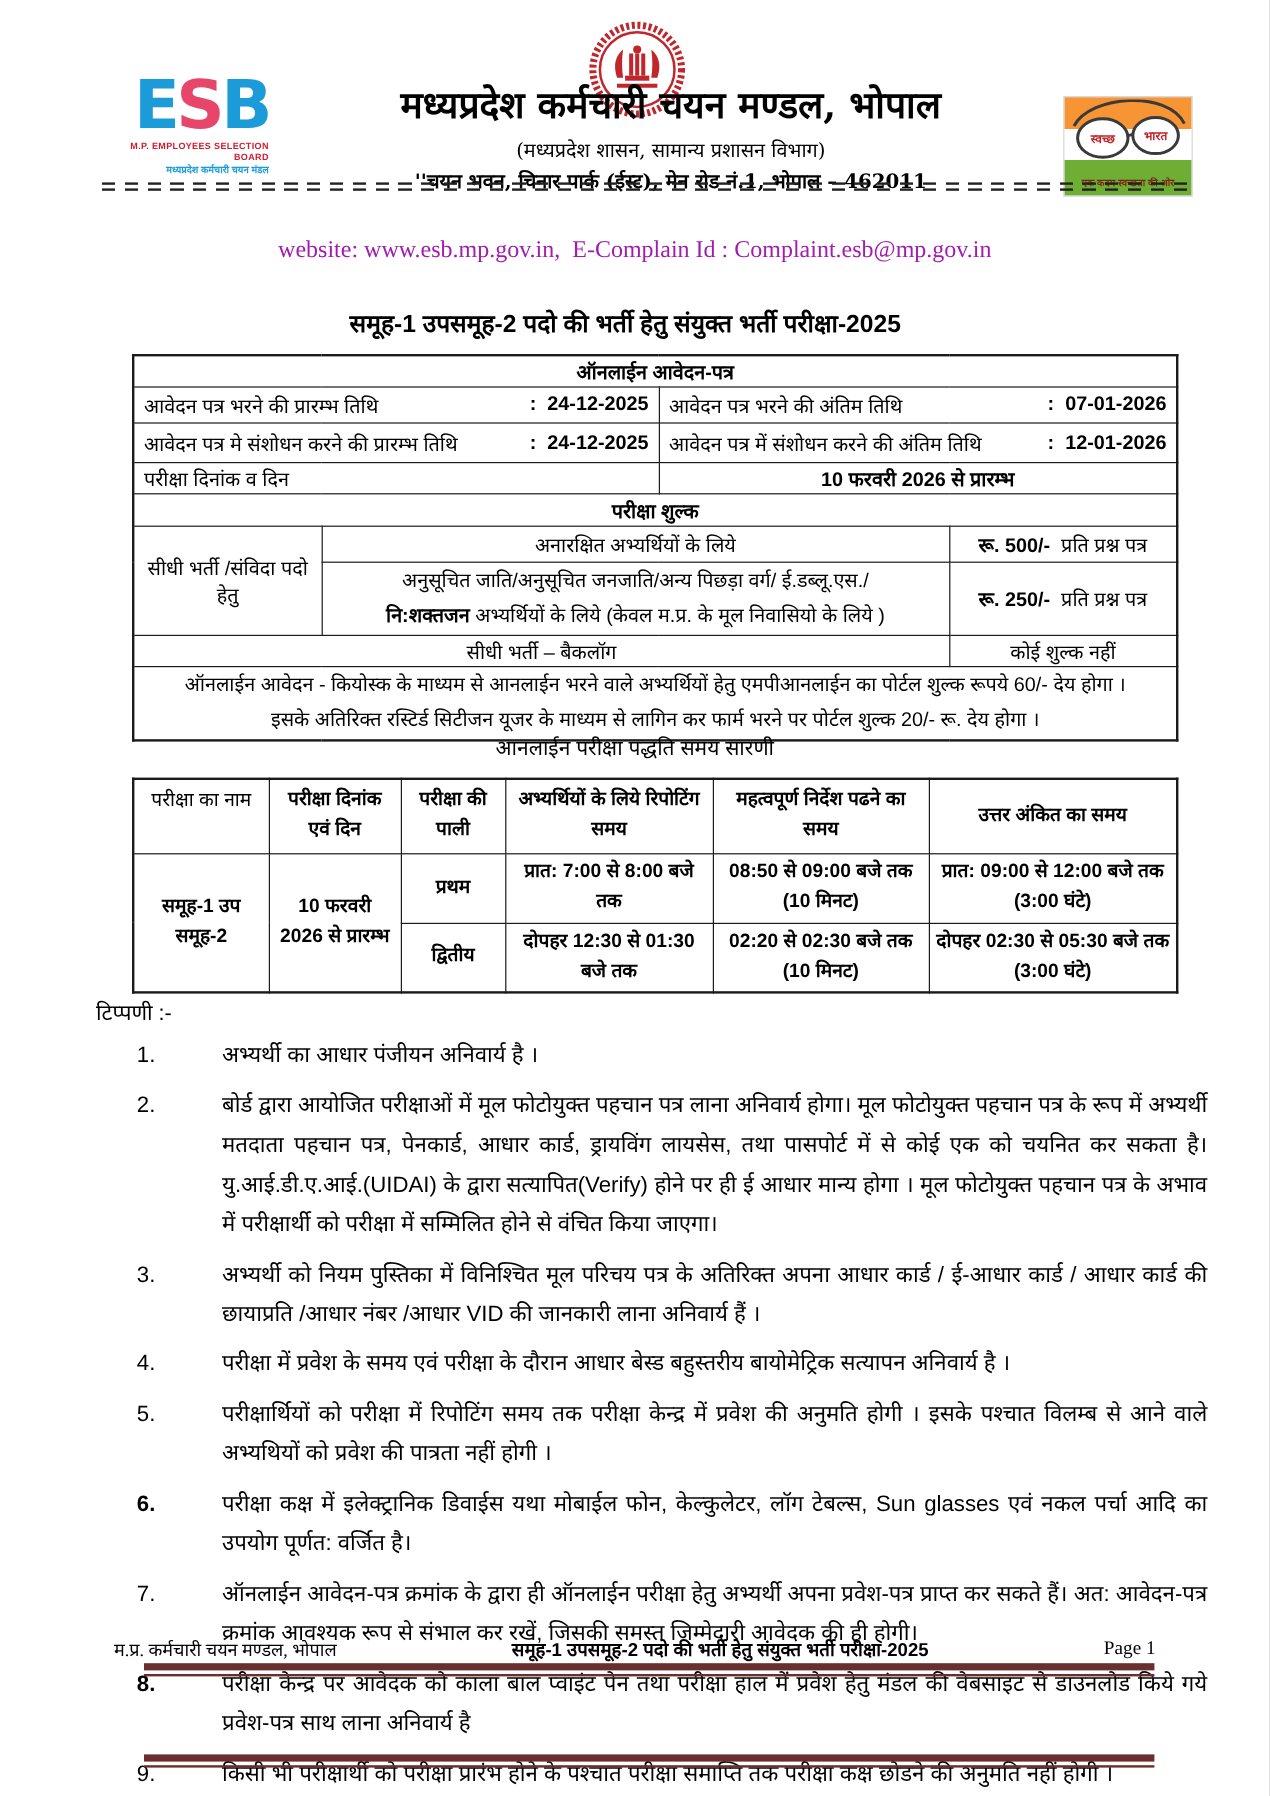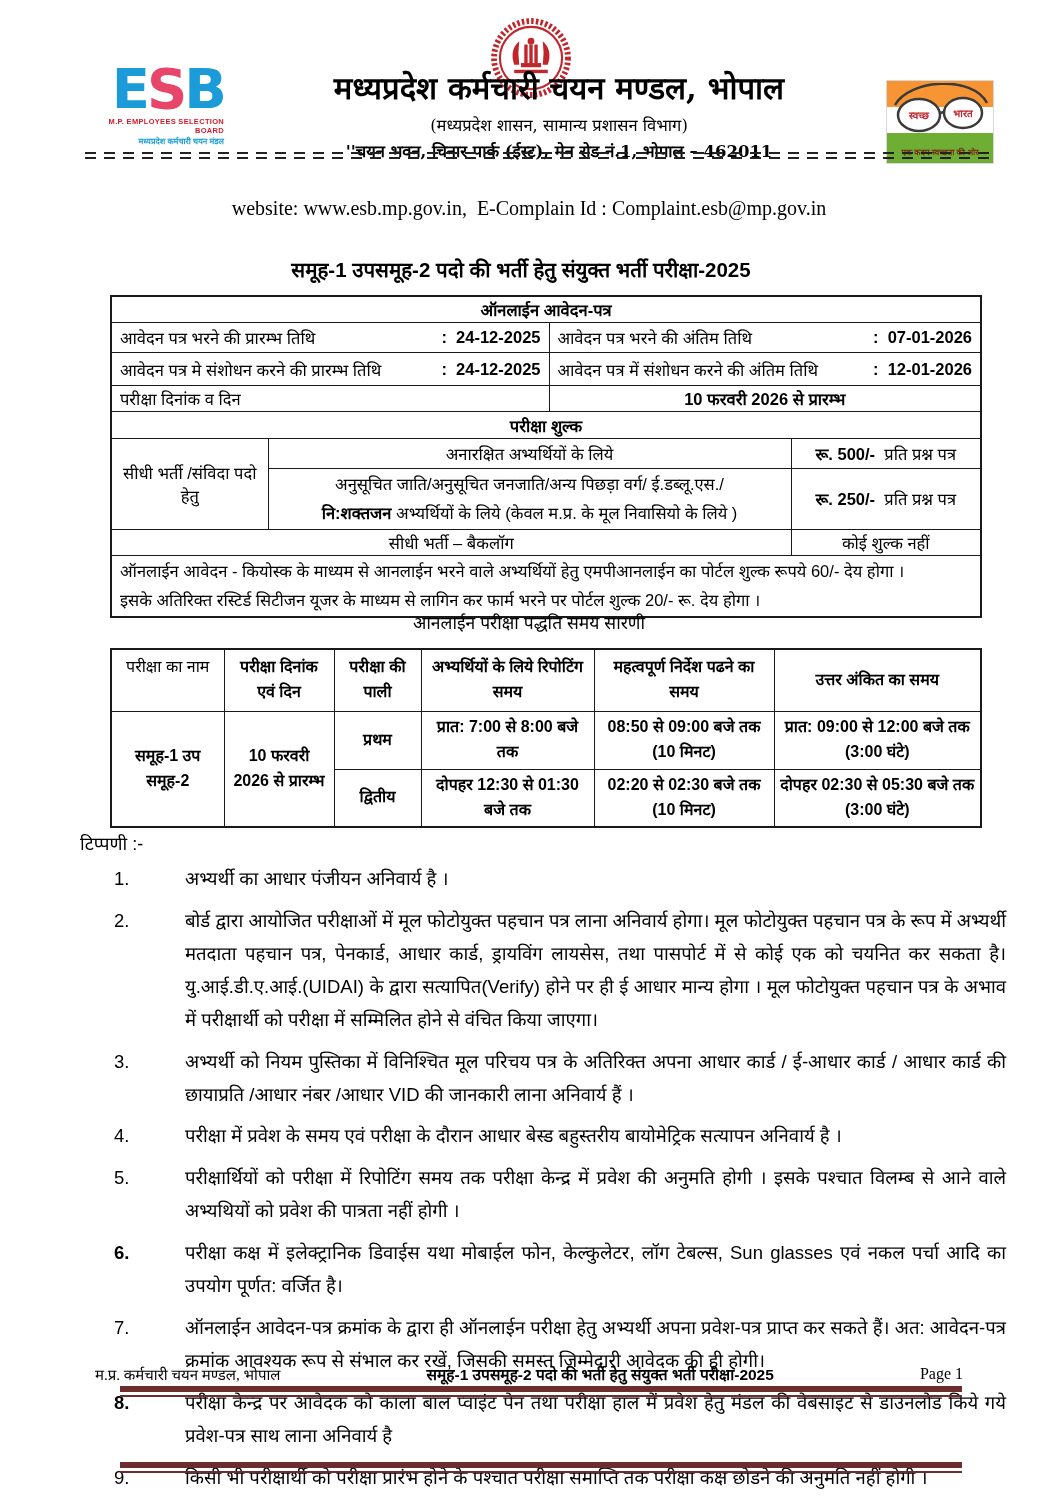--- a/index.html
+++ b/index.html
@@ -24,38 +24,38 @@
     font-size:8px; font-weight:700; color:#7a2a12; }
   .head-center { position:absolute; left:130px; right:70px; top:70px; text-align:center; }
   .org-name { font-family:"DejaVu Serif", serif; font-weight:700; font-size:31px; line-height:1.2; }
   .dept-line { font-family:"DejaVu Serif", serif; font-size:16.5px; margin-top:6px; }
   .addr-line { font-family:"DejaVu Serif", serif; font-size:16.5px; font-weight:600; margin-top:3px; }
   .dash-sep { position:absolute; left:85px; width:906px; height:2.4px;
     background:repeating-linear-gradient(90deg,#222 0 11px,transparent 11px 19px); }
   .phone-line { position:absolute; left:0; right:0; top:166px; text-align:center;
     font-size:17px; font-weight:600; }
   .web-line { position:absolute; left:0; right:0; top:197px; text-align:center;
-    font-family:"Liberation Serif", serif; font-size:20px; font-weight:500; color:#000000; }
+    font-family:"Liberation Serif", serif; font-size:20px; font-weight:500; color:#a21caf; }
   
   .doc-title { position:absolute; left:0; right:16px; top:255px; text-align:center;
     font-size:20.5px; font-weight:700; }
   
   table { border-collapse:collapse; table-layout:fixed; }
   .t1 { position:absolute; left:110px; top:295px; width:870px; border:2px solid #1a1a1a; }
   .t1 td { border:1.6px solid #1a1a1a; padding:1px 8px; font-size:16.5px; vertical-align:middle; }
   .t2 { position:absolute; left:110px; top:648px; width:870px; border:2px solid #1a1a1a; }
   .t2 td { border:1.6px solid #1a1a1a; padding:2px 5px; font-size:16px; text-align:center; vertical-align:middle; }
   .c { text-align:center; }
   .b { font-weight:700; }
   .flexrow { display:flex; justify-content:space-between; align-items:center;gap:16px; }
   .val { font-weight:700; white-space:nowrap; }
   .rA td { height:26px; } .rB td { height:30px; } .rC td { height:33px; }
   .rD td { height:22px; } .rE td { height:27px; } .rF td { height:30px; }
   .rG td { height:55px; } .rH td { height:26px; } .rI td { height:59px; }
-  .kiosk { text-align:left; font-size:16.5px; line-height:1.75; }
+  .kiosk { text-align:center; font-size:16.5px; line-height:1.75; }
   .sched-title { position:absolute; left:0; right:0; top:610px; text-align:center; font-size:17.5px; }
   .t2 .hdr { font-weight:700; line-height:1.55; }
   .t2 .hdr-plain { font-weight:400; vertical-align:top; padding-top:5px; }
   .t2 .hcell { height:62px; }
   .t2 .dcell { height:58px; font-weight:600; line-height:1.55; }
   .t2 .sub { font-weight:600; }
   
   .notes { position:absolute; left:80px; top:831px; width:926px; }
   .notes-label { font-size:18px; font-weight:500; margin-bottom:8px; }
   .note-item { display:flex; margin:0 0 9px 34px; font-size:18.5px; line-height:1.78; }

